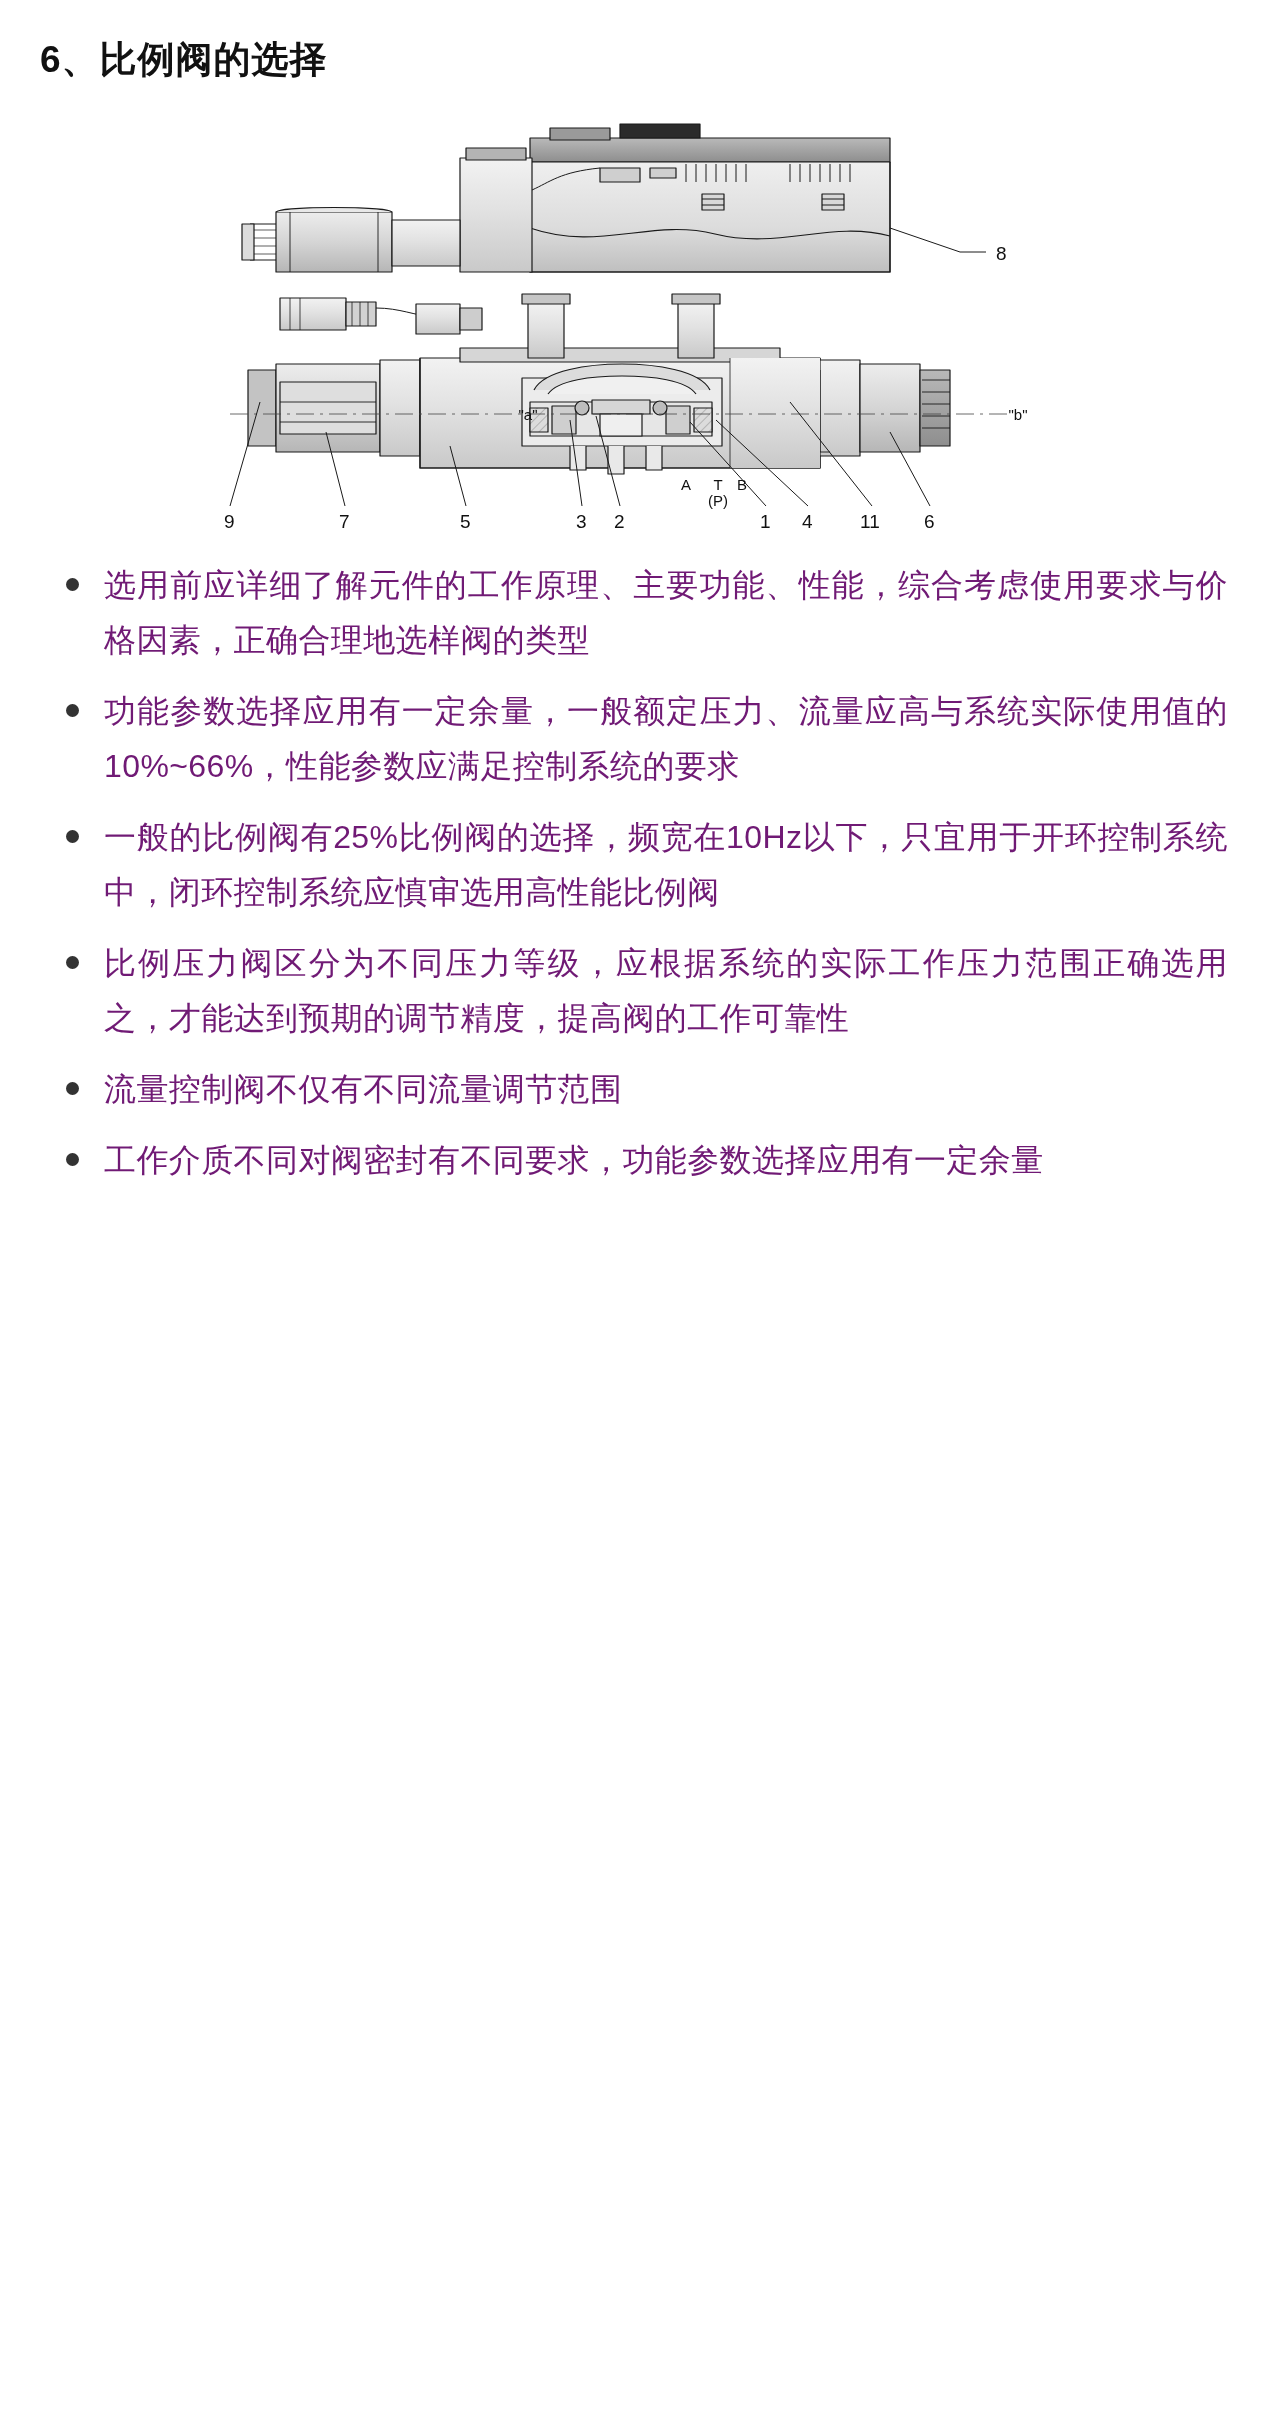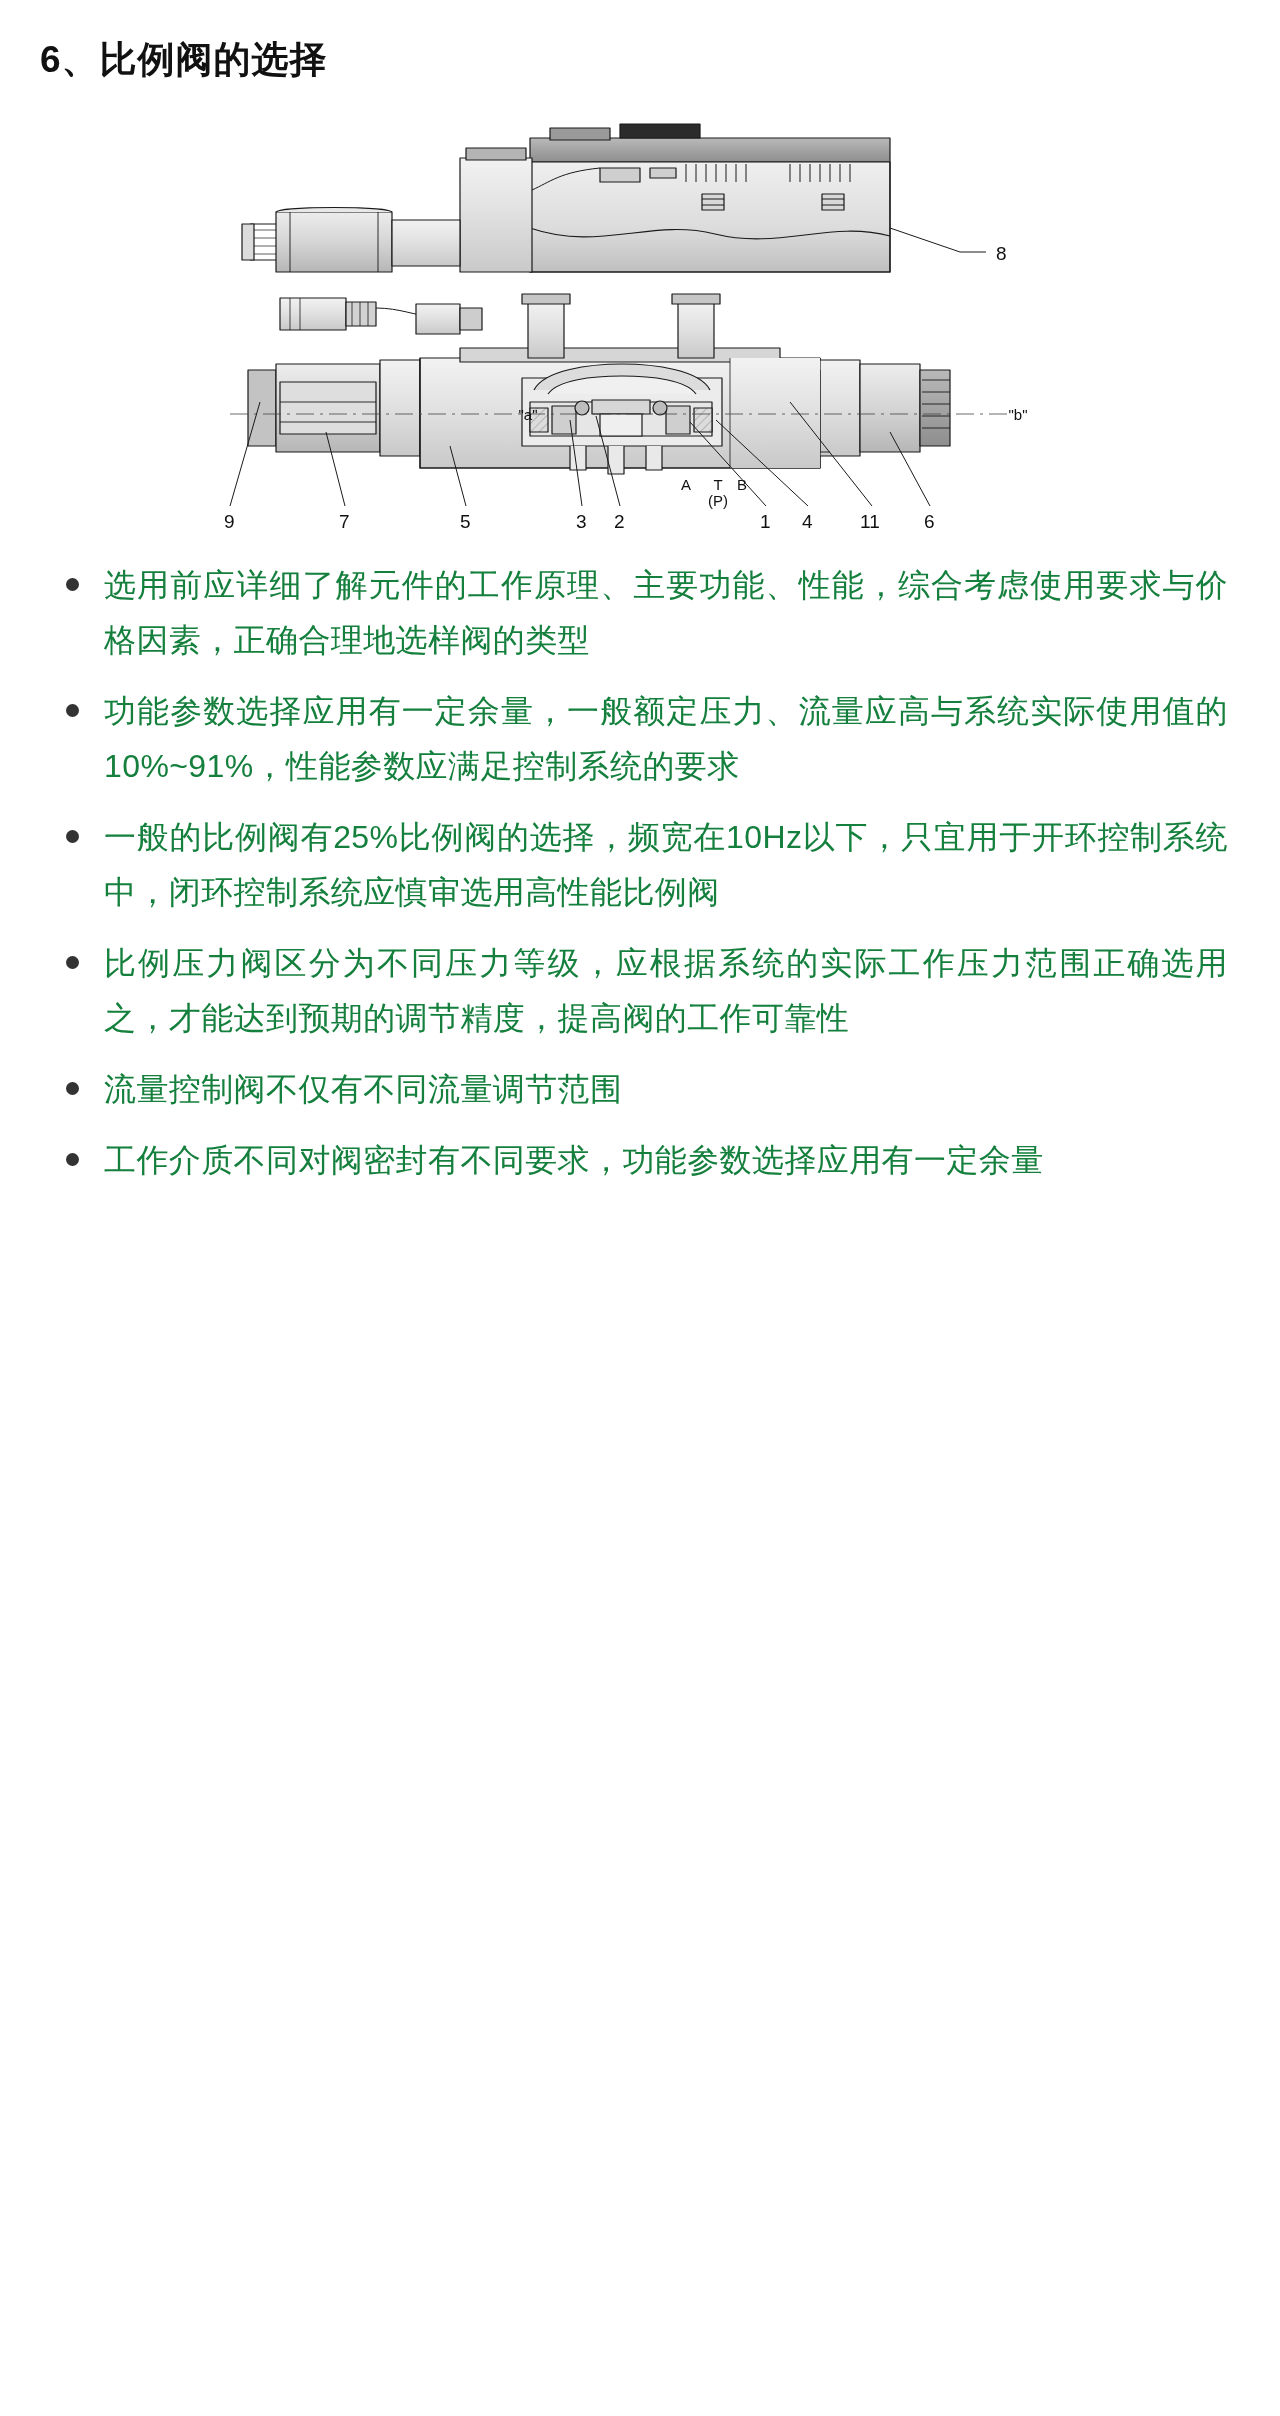--- a/index.html
+++ b/index.html
@@ -49,21 +49,21 @@
     margin: 0;
     padding: 0 18px 0 8px;
   }
   ul.bullets > li {
     position: relative;
     padding-left: 62px;
     margin-bottom: 16px;
     font-size: 32px;
     line-height: 1.72;
     letter-spacing: 0.4px;
-    color: #15803d;
+    color: #701a75;
     text-align: justify;
   }
   ul.bullets > li::before {
     content: "";
     position: absolute;
     left: 24px;
     top: 20px;
     width: 13px;
     height: 13px;
     border-radius: 50%;
@@ -254,20 +254,20 @@
           <text x="672" y="426">4</text>
           <text x="730" y="426">11</text>
           <text x="794" y="426">6</text>
         </g>
       </svg>
     </div>
   </div>
 
   <ul class="bullets">
     <li>选用前应详细了解元件的工作原理、主要功能、性能，综合考虑使用要求与价格因素，正确合理地选样阀的类型</li>
-    <li>功能参数选择应用有一定余量，一般额定压力、流量应高与系统实际使用值的10%~91%，性能参数应满足控制系统的要求</li>
+    <li>功能参数选择应用有一定余量，一般额定压力、流量应高与系统实际使用值的10%~66%，性能参数应满足控制系统的要求</li>
     <li>一般的比例阀有25%比例阀的选择，频宽在10Hz以下，只宜用于开环控制系统中，闭环控制系统应慎审选用高性能比例阀</li>
     <li>比例压力阀区分为不同压力等级，应根据系统的实际工作压力范围正确选用之，才能达到预期的调节精度，提高阀的工作可靠性</li>
     <li>流量控制阀不仅有不同流量调节范围</li>
     <li>工作介质不同对阀密封有不同要求，功能参数选择应用有一定余量</li>
   </ul>
 
 </div>
 
 </body></html>

